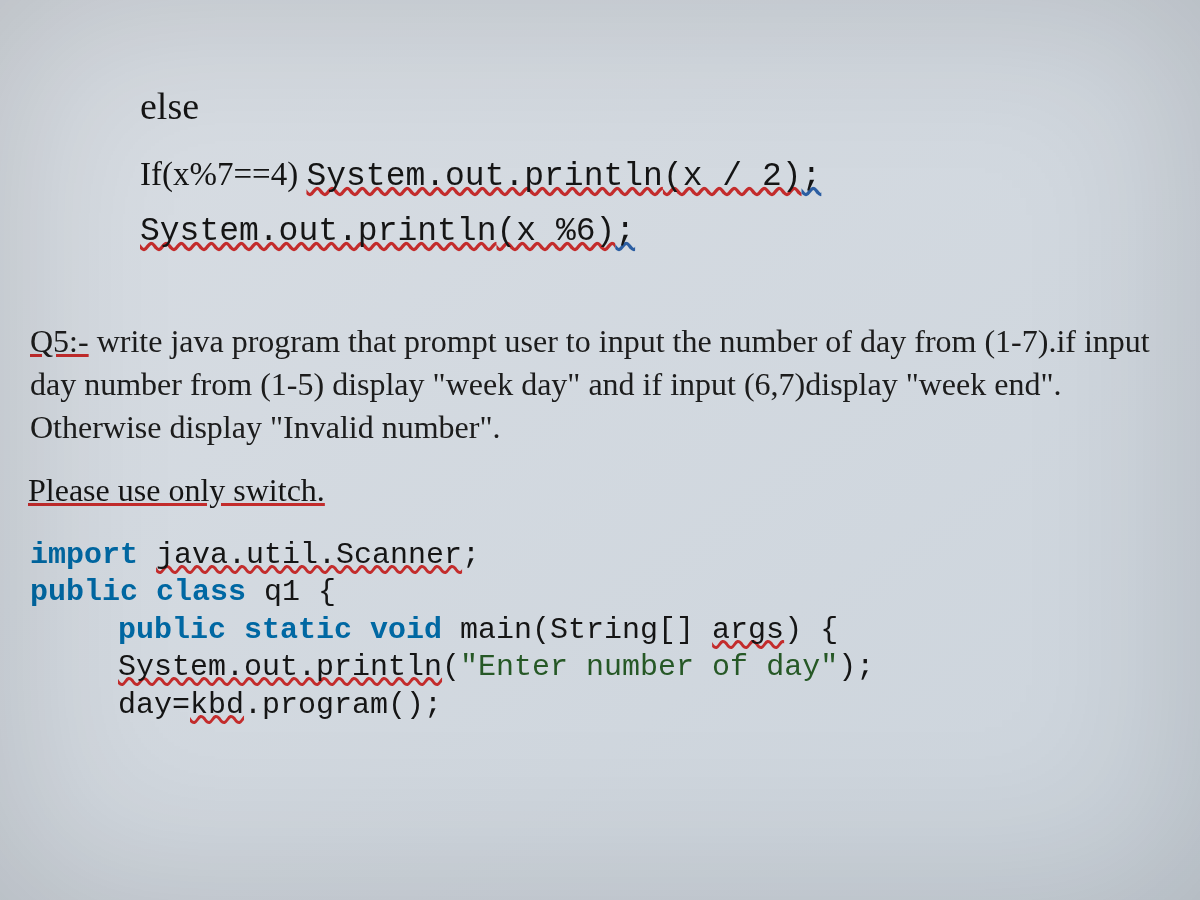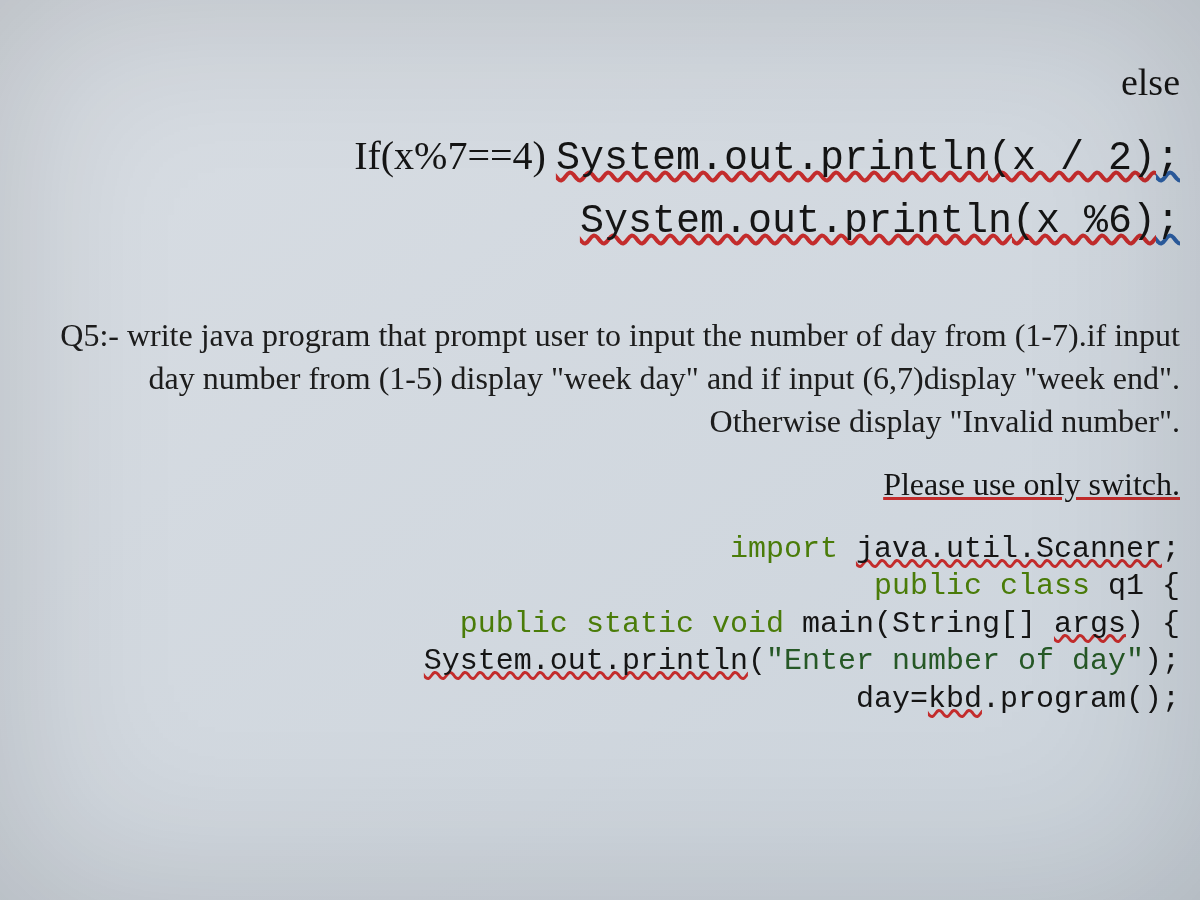--- a/index.html
+++ b/index.html
@@ -6,36 +6,35 @@
   body {
     width: 1200px;
     height: 900px;
     background: linear-gradient(to bottom right, #d8dde3, #ccd4dc);
     font-family: "Times New Roman", serif;
     overflow: hidden;
     position: relative;
     color: #1a1a1a;
   }
   .page {
-    padding: 60px 20px 20px 20px;
+    padding: 84px 20px 20px 20px;
     filter: contrast(1.05);
-    text-align: right;
   }
   .block1 {
     margin-left: 120px;
     margin-bottom: 70px;
   }
   .else-line {
     font-size: 38px;
     font-family: "Times New Roman", serif;
     margin-bottom: 28px;
   }
   .code-line {
     font-family: "Courier New", monospace;
-    font-size: 40px;
+    font-size: 33px;
     margin-bottom: 18px;
     white-space: nowrap;
   }
   .code-line .prefix {
     font-family: "Times New Roman", serif;
   }
   .wavy-red {
     text-decoration: underline wavy #c03030;
     text-decoration-skip-ink: none;
   }
@@ -47,37 +46,38 @@
     margin-left: 10px;
     margin-bottom: 22px;
   }
   .q5-text {
     font-size: 32px;
     line-height: 1.35;
     font-family: "Times New Roman", serif;
     color: #222;
   }
   .q5-label {
+    text-decoration: underline;
     text-decoration-color: #c03030;
   }
   .switch-line {
-    margin-left: 18px;
+    margin-left: 8px;
     font-size: 32px;
     font-family: "Times New Roman", serif;
     text-decoration: underline;
     text-decoration-color: #c03030;
     margin-bottom: 28px;
   }
   .java-block {
     margin-left: 10px;
     font-family: "Courier New", monospace;
     font-size: 30px;
     line-height: 1.25;
   }
-  .kw { font-weight: normal; color: #4d7c0f; }
+  .kw { font-weight: bold; color: #0369a1; }
   .indent1 { margin-left: 88px; }
   .indent2 { margin-left: 200px; }
   .str { color: #2a5a2a; }
   .vignette {
     position: absolute;
     inset: 0;
     pointer-events: none;
     box-shadow: inset 0 0 180px rgba(0,0,0,0.15);
   }
 </style>

